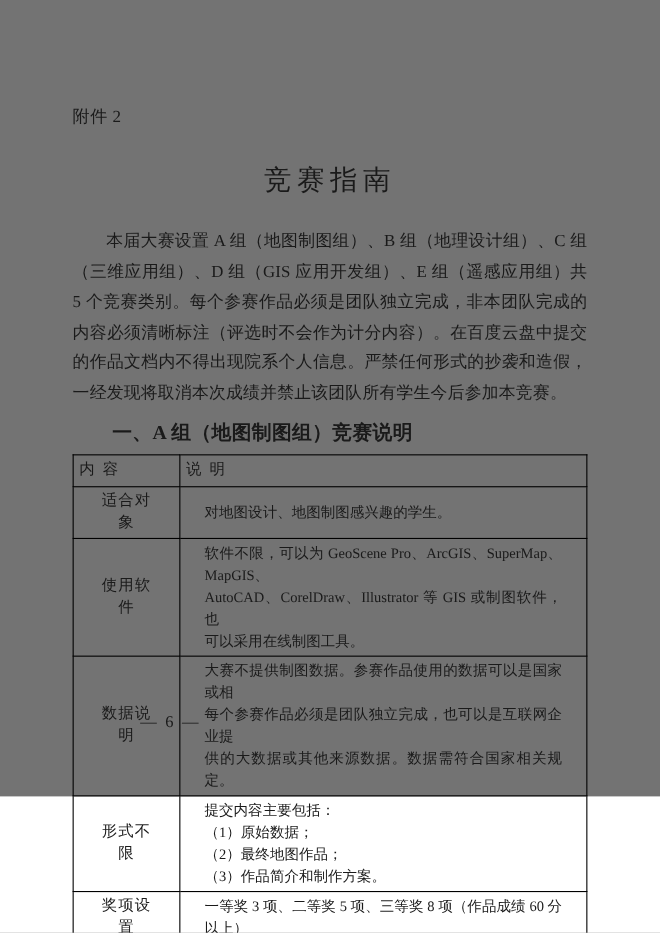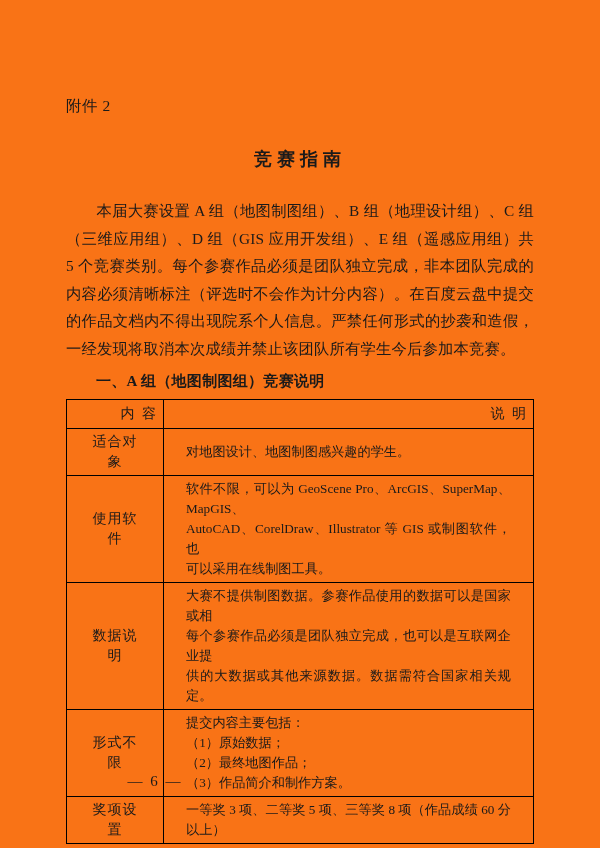--- a/index.html
+++ b/index.html
@@ -10,56 +10,56 @@
     width: 600px;
     height: 848px;
     background: #ffffff;
     font-family: "Liberation Serif", serif;
     color: #1a1a1a;
     overflow: hidden;
   }
   .page {
     position: relative;
     width: 600px;
-    height: 848px;
-    background: #f97316;
+    height: 724px;
+    background: #737373;
     padding: 0;
     box-sizing: border-box;
   }
   .content {
     position: absolute;
     left: 66px;
     top: 96px;
     width: 468px;
   }
   .attachment-label {
     font-size: 15.5px;
     letter-spacing: 0.5px;
     margin-bottom: 30px;
     font-family: "Liberation Serif", serif;
   }
   .doc-title {
     text-align: center;
-    font-size: 18px;
-    font-weight: bold;
+    font-size: 25px;
+    font-weight: normal;
     letter-spacing: 5px;
     margin: 0 0 26px 0;
     font-family: "Liberation Serif", serif;
   }
   .body-para {
     font-size: 15.3px;
     line-height: 27.5px;
     text-align: justify;
     text-justify: inter-ideograph;
     text-indent: 2em;
     margin: 16px 0 8px 0;
     letter-spacing: 0.2px;
   }
   .section-heading {
-    font-size: 15px;
+    font-size: 18px;
     font-weight: bold;
     margin: 10px 0 8px 0;
     text-indent: 2em;
     letter-spacing: 0.3px;
   }
   .sub-heading {
     font-size: 15px;
     margin: 0 0 6px 0;
     text-indent: 2em;
     letter-spacing: 0.2px;
@@ -70,21 +70,21 @@
     table-layout: fixed;
     font-size: 13.2px;
     line-height: 20px;
   }
   table.guide-table td, table.guide-table th {
     border: 1px solid #000;
     padding: 3px 22px;
     vertical-align: middle;
   }
   table.guide-table th {
-    text-align: right;
+    text-align: left;
     font-weight: normal;
     font-size: 14px;
     letter-spacing: 2px;
     padding: 4px 5px;
   }
   .col-label {
     width: 86px;
     text-align: center;
     letter-spacing: 1px;
     font-size: 14px;

